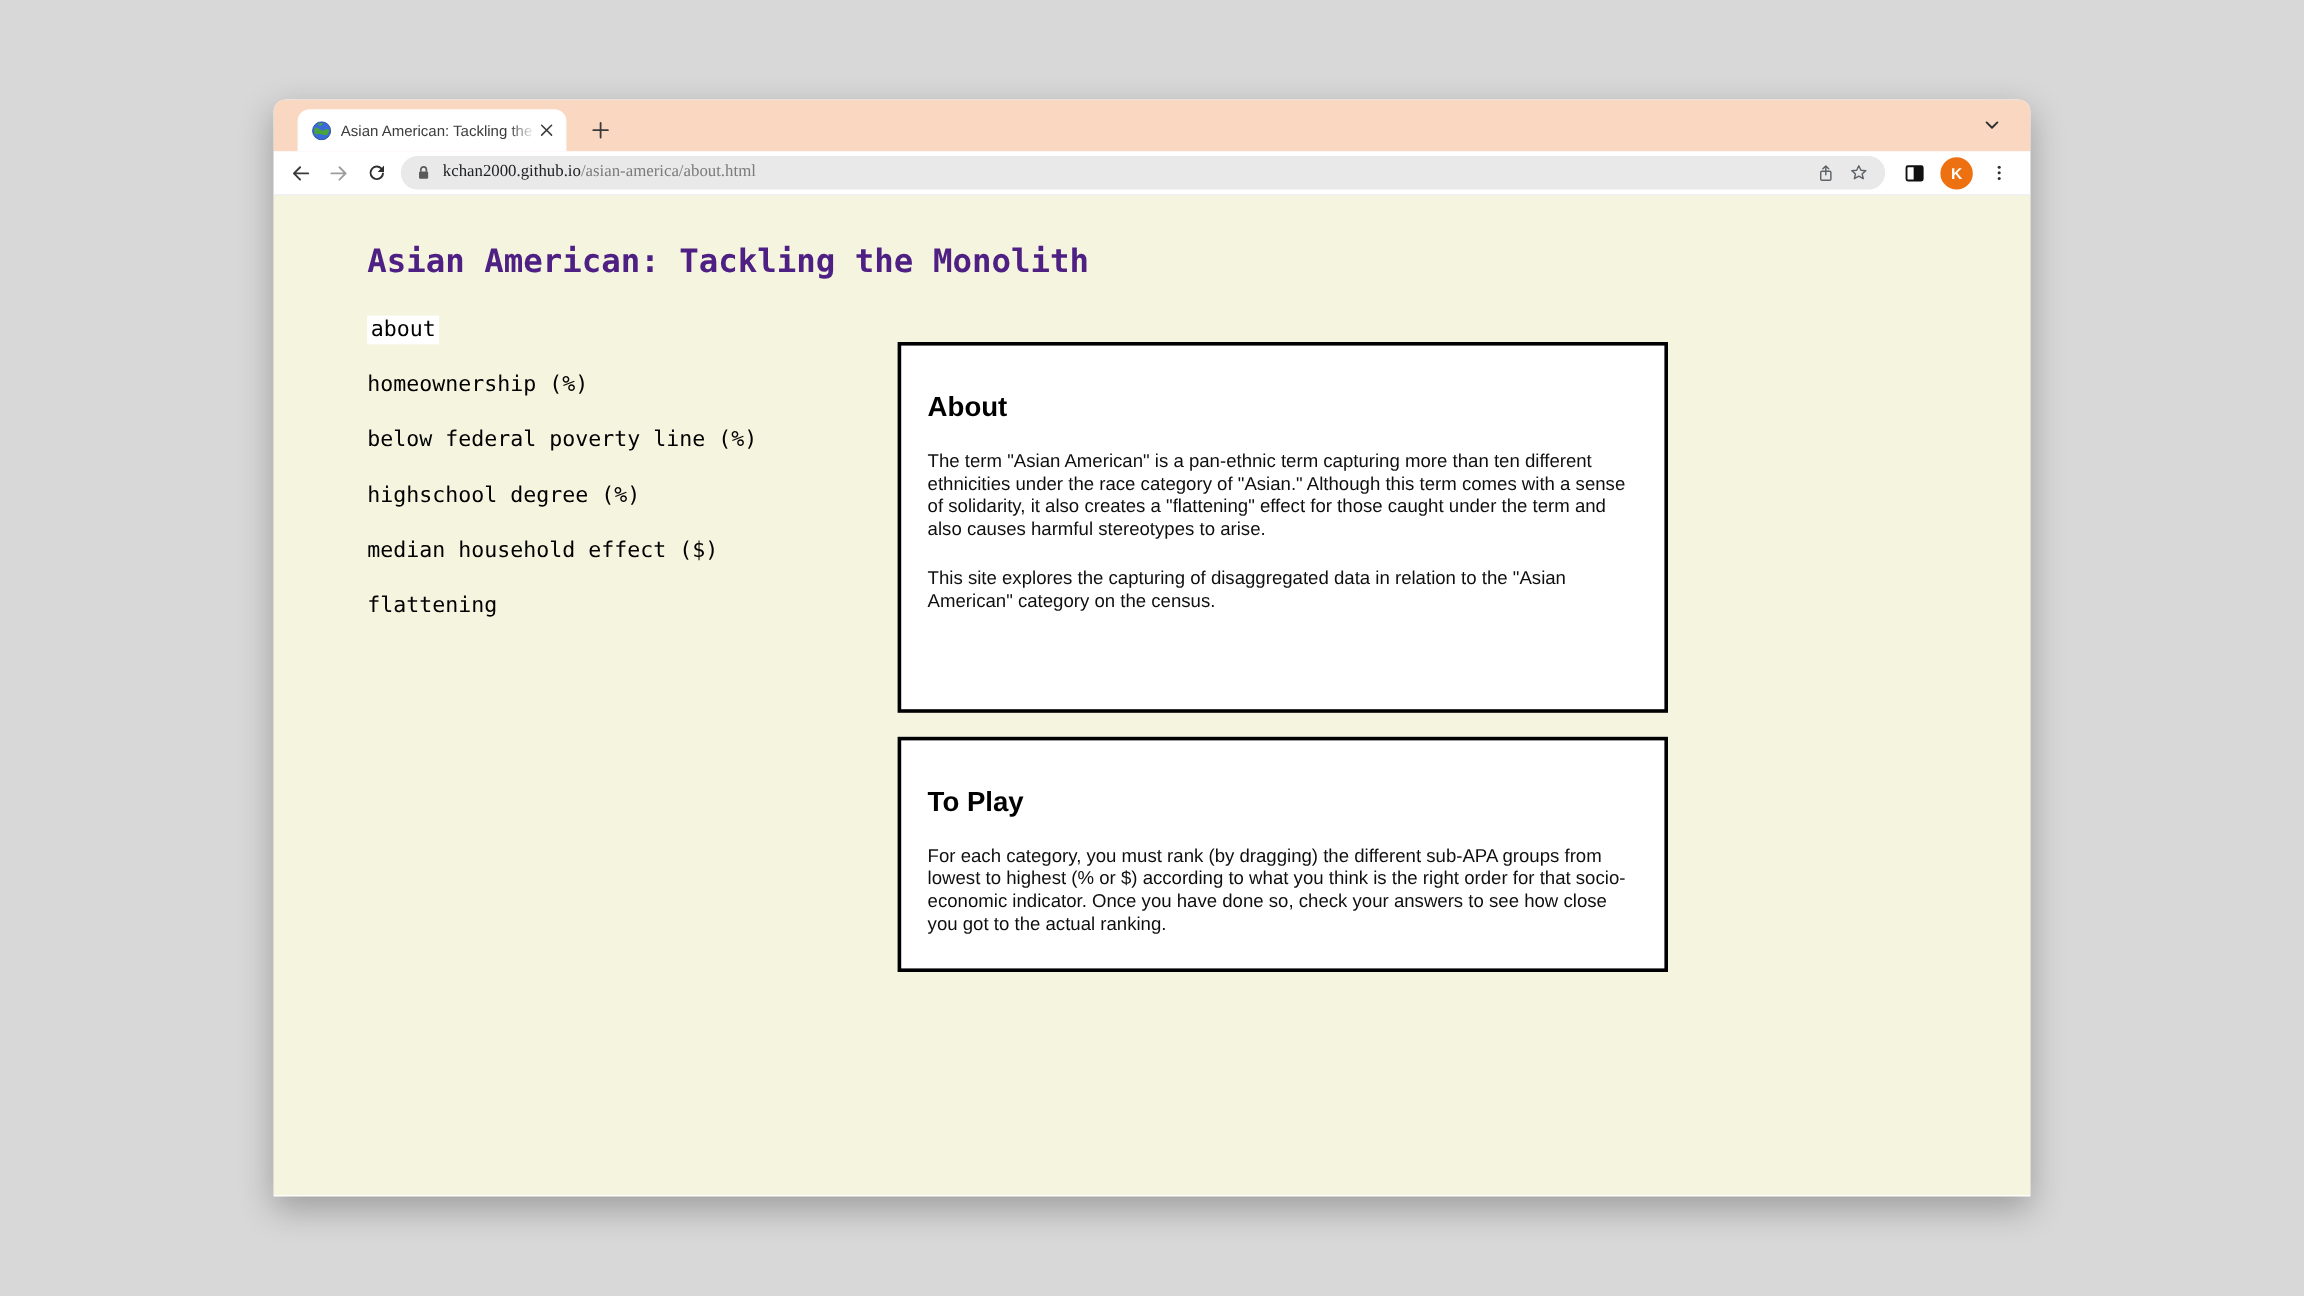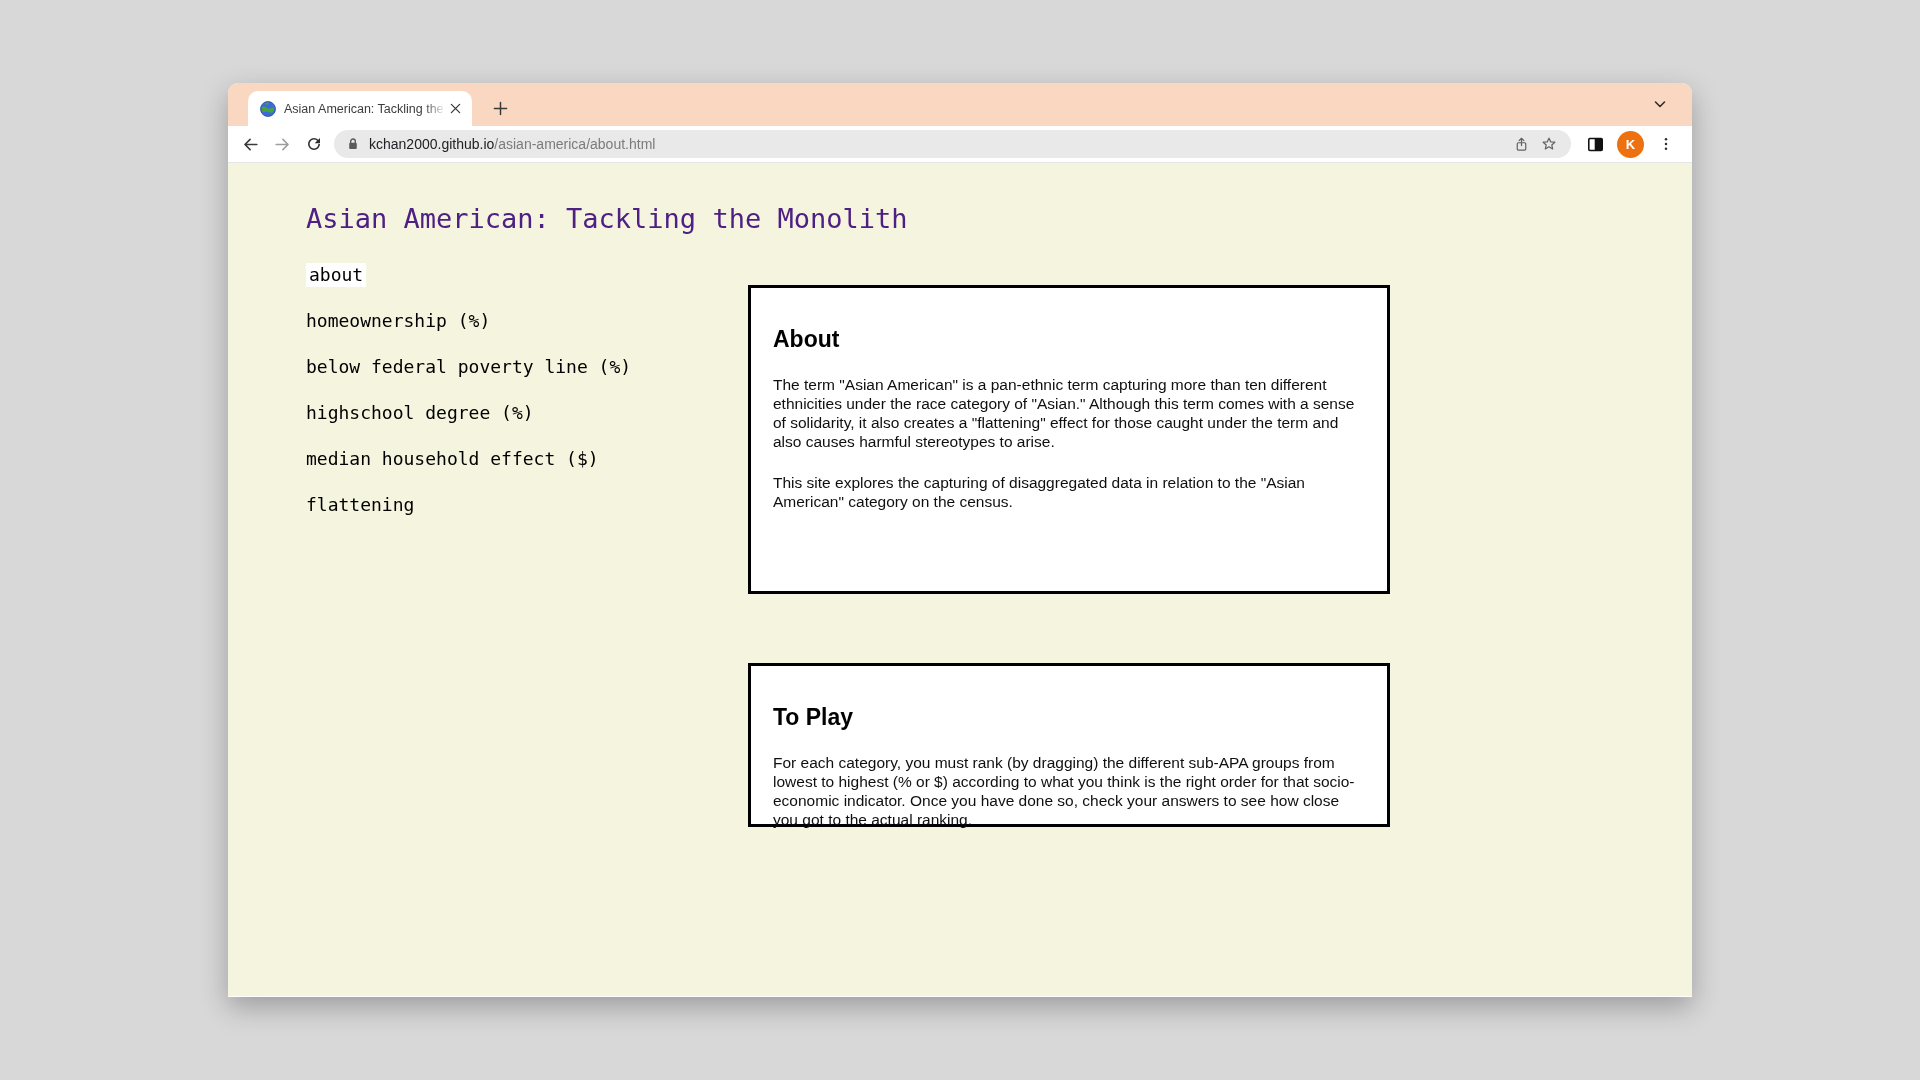--- a/index.html
+++ b/index.html
@@ -71,20 +71,21 @@
   .nav-btn {
     width:32px; height:30px;
     display:flex; align-items:center; justify-content:center;
     cursor:pointer; flex:0 0 32px;
   }
   .omnibox {
     flex:1; height:28px; margin-left:4px;
     background:#e9e9e9; border-radius:14px;
     display:flex; align-items:center;
     padding:0 8px 0 12px;
+    font-family:Liberation Serif, serif;
   }
   .omnibox .lock { width:14px; height:14px; margin-right:9px; flex:0 0 14px; }
   .url { flex:1; font-size:14px; white-space:nowrap; overflow:hidden; }
   .url .host { color:#202124; }
   .url .path { color:#7b7b7b; }
   .pill-icon {
     width:28px; height:26px;
     display:flex; align-items:center; justify-content:center;
     cursor:pointer; flex:0 0 28px;
   }
@@ -103,21 +104,21 @@
   }
 
   
   .content {
     height:833px; background:#f4f4df;
     position:relative;
   }
   .site-title {
     position:absolute; left:78px; top:40px; margin:0;
     font-family:"DejaVu Sans Mono", monospace;
-    font-size:27px; font-weight:normal;
+    font-size:27px; font-weight:bold;
     color:#4f2083;
     white-space:nowrap;
   }
   .site-nav { position:absolute; left:78px; top:100px; }
   .nav-item {
     font-family:"DejaVu Sans Mono", monospace;
     font-size:18px; color:#000;
     height:24px; line-height:24px;
     margin-bottom:22px;
     cursor:pointer;
@@ -126,21 +127,21 @@
   .nav-item span { display:inline-block; }
   .nav-item.active span { background:#ffffff; padding:0 3px; }
 
   .card {
     position:absolute; left:520px; width:642px;
     background:#ffffff;
     border:3px solid #000000;
     padding:16px 22px;
   }
   .card-about { top:122px; height:309px; }
-  .card-play  { top:500px; height:164px; }
+  .card-play  { top:451px; height:196px; }
   .card h2 {
     margin:22px 0 0;
     font-size:23px; font-weight:bold; color:#000;
     font-family:"Liberation Sans", sans-serif;
   }
   .card p {
     margin:22px 0 0;
     font-size:15.5px; line-height:19px; color:#0f0f0f;
     font-family:"Liberation Sans", sans-serif;
   }

